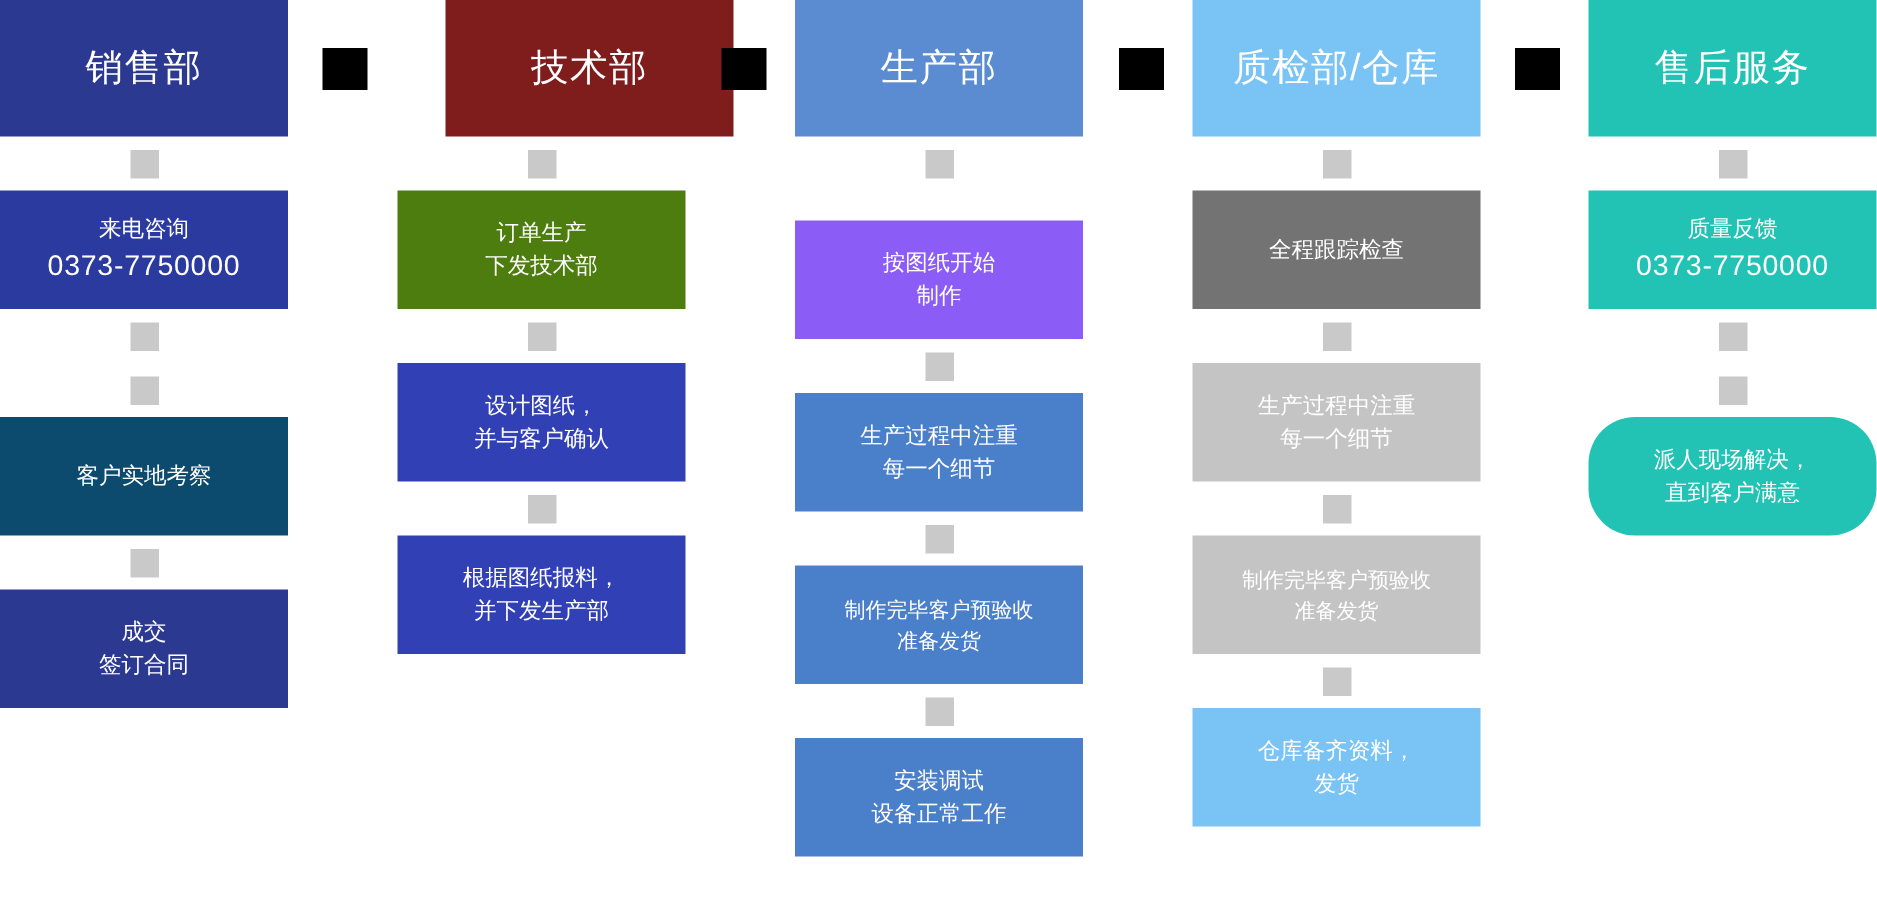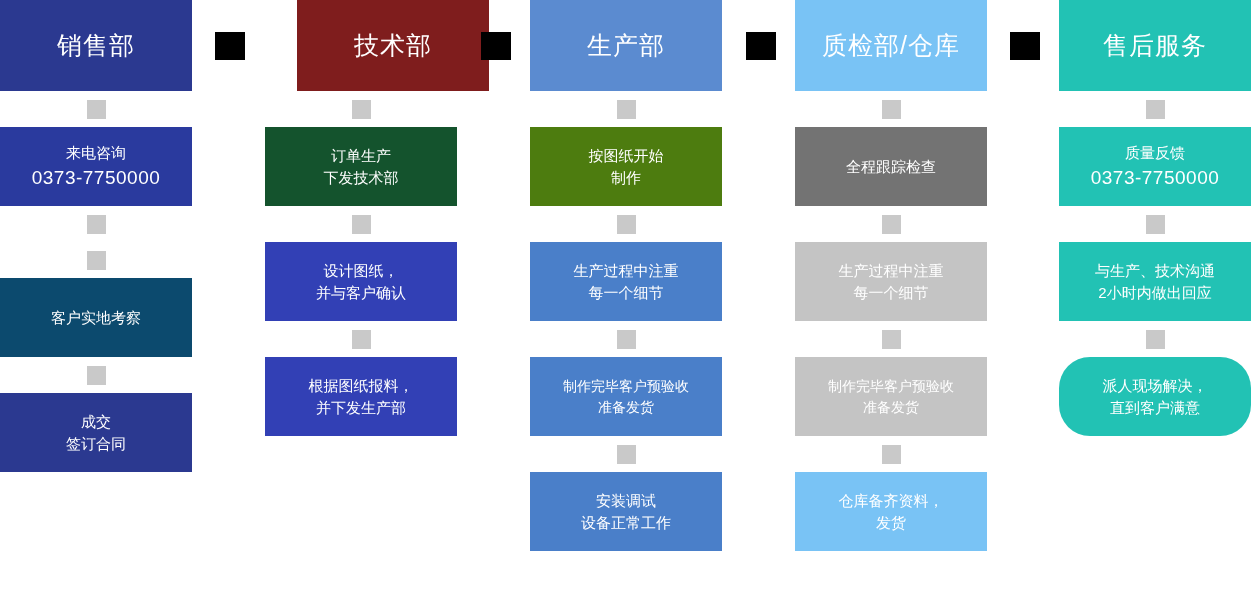--- a/index.html
+++ b/index.html
@@ -117,21 +117,21 @@
         <span class="line">签订合同</span>
       </div>
     </div>
     <div class="column col-1">
       <div class="node header" style="background: #7f1d1d; margin-left: 32px;">
         <span class="line">技术部</span>
       </div>
       <div class="vconn">
         <i></i>
       </div>
-      <div class="node step" style="background: #14532d; text-align: right;">
+      <div class="node step" style="background: #4d7c0f; text-align: right;">
         <span class="line">订单生产</span>
         <span class="line">下发技术部</span>
       </div>
       <div class="vconn">
         <i></i>
       </div>
       <div class="node step" style="background: rgb(50, 64, 181);">
         <span class="line">设计图纸，</span>
         <span class="line">并与客户确认</span>
       </div>
@@ -143,21 +143,21 @@
         <span class="line">并下发生产部</span>
       </div>
     </div>
     <div class="column col-2">
       <div class="node header" style="background: rgb(91, 139, 208);">
         <span class="line">生产部</span>
       </div>
       <div class="vconn">
         <i></i>
       </div>
-      <div class="node step" style="background: #4d7c0f;">
+      <div class="node step" style="background: #8b5cf6; margin-top: 20px;">
         <span class="line">按图纸开始</span>
         <span class="line">制作</span>
       </div>
       <div class="vconn">
         <i></i>
       </div>
       <div class="node step" style="background: rgb(74, 127, 201);">
         <span class="line">生产过程中注重</span>
         <span class="line">每一个细节</span>
       </div>
@@ -214,24 +214,20 @@
       </div>
       <div class="vconn">
         <i></i>
       </div>
       <div class="node step" style="background: rgb(34, 194, 180);">
         <span class="line">质量反馈</span>
         <span class="line big">0373-7750000</span>
       </div>
       <div class="vconn">
         <i></i>
-      </div>
-      <div class="node step" style="background: rgb(34, 194, 180);">
-        <span class="line">与生产、技术沟通</span>
-        <span class="line">2小时内做出回应</span>
       </div>
       <div class="vconn">
         <i></i>
       </div>
       <div class="node step" style="background: rgb(34, 194, 180); border-radius: 31px;">
         <span class="line">派人现场解决，</span>
         <span class="line">直到客户满意</span>
       </div>
     </div>
     <div class="hconn hc-0"></div>

